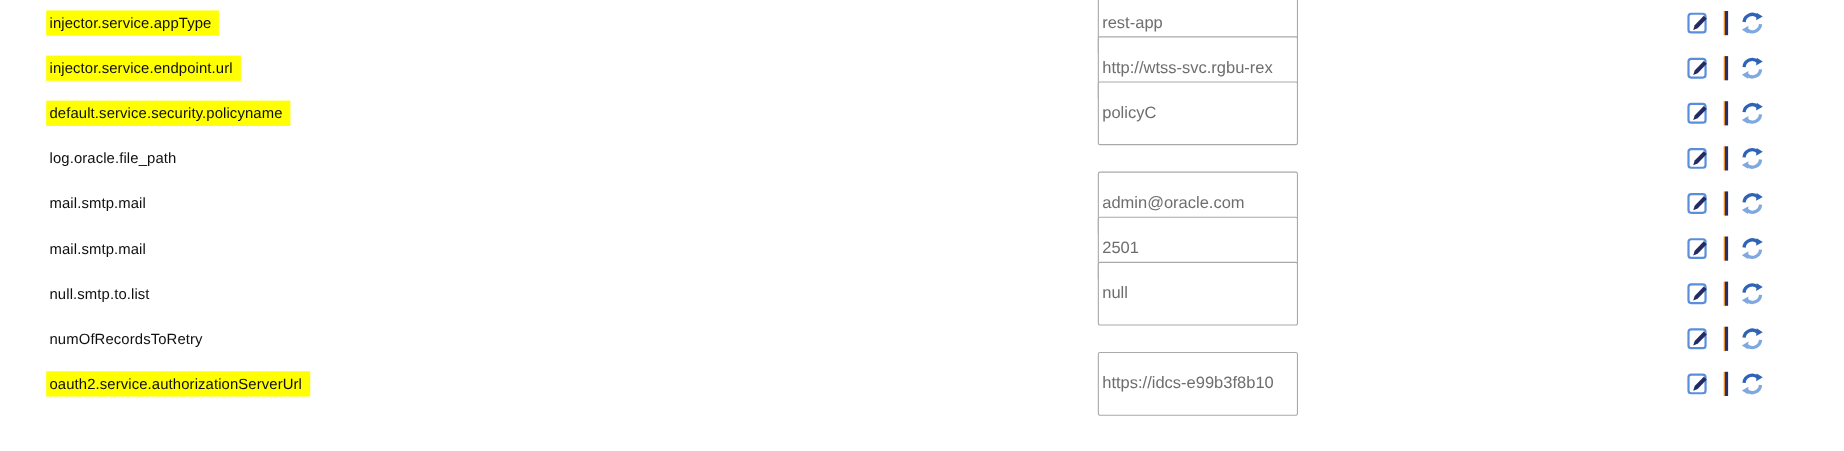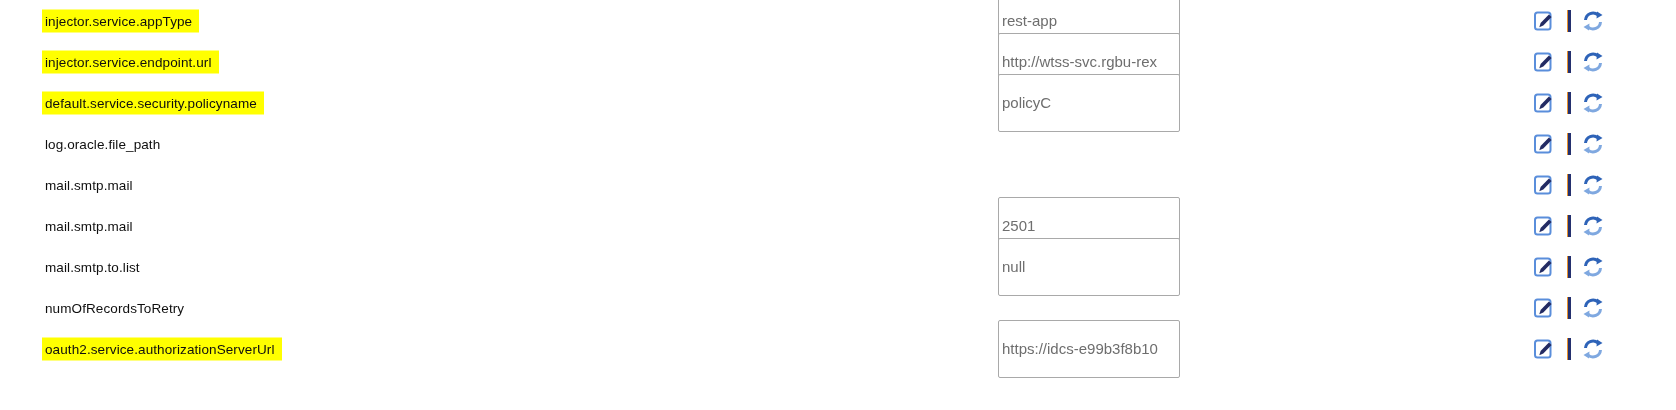--- a/index.html
+++ b/index.html
@@ -130,20 +130,21 @@
               <path d="M15 1.5 L20.5 5 L14.5 8.5 Z" fill="#2e63b8"></path>
               <path d="M18.5 12 A 7.5 7.5 0 0 1 6 17" fill="none" stroke="#7fa8e0" stroke-width="3"></path>
               <path d="M7 20.5 L1.5 17 L7.5 13.5 Z" fill="#7fa8e0"></path>
             </svg></span>
         </button>
     </div>
   </div>
 
   <div class="row">
     <span class="label">mail.smtp.mail</span>
+    <input class="value" type="text" value="admin@oracle.com" style="">
     <div class="actions">
       <button class="iconbtn">
           <span><svg width="22" height="22" viewBox="0 0 22 22">
               <rect x="2" y="2.5" width="15.5" height="17" rx="2.5" fill="#fff" stroke="#5a8edb" stroke-width="2"></rect>
               <path d="M6.3 17.2 L7.6 13 L15.9 4.4 L18.6 7 L10.3 15.6 Z" fill="#232b63"></path>
             </svg></span>
         </button>
       <span class="sep"></span>
       <button class="iconbtn">
           <span><svg width="22" height="22" viewBox="0 0 22 22">
@@ -173,21 +174,21 @@
               <path d="M3.5 10 A 7.5 7.5 0 0 1 16 5" fill="none" stroke="#2e63b8" stroke-width="3"></path>
               <path d="M15 1.5 L20.5 5 L14.5 8.5 Z" fill="#2e63b8"></path>
               <path d="M18.5 12 A 7.5 7.5 0 0 1 6 17" fill="none" stroke="#7fa8e0" stroke-width="3"></path>
               <path d="M7 20.5 L1.5 17 L7.5 13.5 Z" fill="#7fa8e0"></path>
             </svg></span>
         </button>
     </div>
   </div>
 
   <div class="row">
-    <span class="label">mail.smtp.to.list</span>
+    <span class="label">null.smtp.to.list</span>
     <input class="value" type="text" value="null" style="">
     <div class="actions">
       <button class="iconbtn">
           <span><svg width="22" height="22" viewBox="0 0 22 22">
               <rect x="2" y="2.5" width="15.5" height="17" rx="2.5" fill="#fff" stroke="#5a8edb" stroke-width="2"></rect>
               <path d="M6.3 17.2 L7.6 13 L15.9 4.4 L18.6 7 L10.3 15.6 Z" fill="#232b63"></path>
             </svg></span>
         </button>
       <span class="sep"></span>
       <button class="iconbtn">

